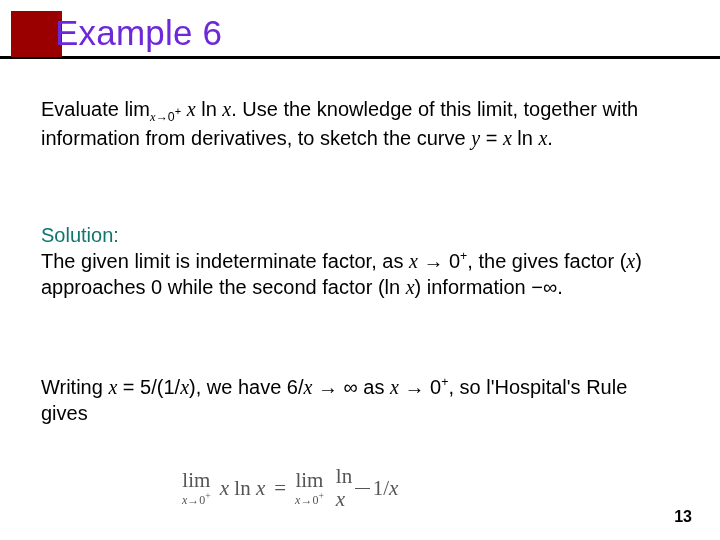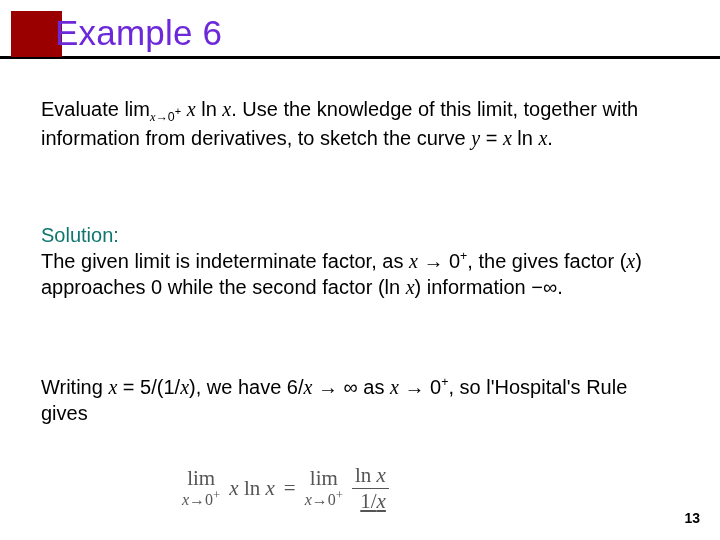--- a/index.html
+++ b/index.html
@@ -58,51 +58,51 @@
     position: absolute;
     top: 444px;
     left: 182px;
     width: 316px;
     height: 56px;
     margin-top: 16px;
   }
   .page-num {
     position: absolute;
     bottom: 14px;
-    right: 20px;
-    font-size: 14px;
+    right: 28px;
+    font-size: 16px;
     font-weight: bold;
   }
   
   .eq {
     font-family: 'Times New Roman', serif;
     font-size: 21px;
     color: #555;
     display: flex;
     align-items: center;
     gap: 9px;
     height: 100%;
   }
   .lim {
     display: inline-flex;
     flex-direction: column;
     align-items: center;
     line-height: 1;
   }
   .lim .l1 { font-size: 21px; }
-  .lim .l2 { font-size: 16px; }
+  .lim .l2 { font-size: 12px; }
   .frac {
     display: inline-flex;
-    flex-direction: column;
-    align-items: flex-end;
+    flex-direction: row;
+    align-items: center;
     line-height: 1.05;
   }
   .frac .top { padding: 0 3px 1px; }
   .frac .bar { width: 100%; height: 1px; background: #555; }
-  .frac .bot { padding: 1px 3px 0; text-decoration: underline; }
+  .frac .bot { padding: 1px 3px 0; }
 </style>
 </head>
 <body>
 
 <div class="header-line"></div>
 <div class="red-block"></div>
 <div class="title">Example 6</div>
 
 <div class="body-text p1">
   <span>Evaluate lim</span><span class="sub">x</span><span class="subp">→</span><span class="subp">0</span><span class="sup" style="font-size:0.55em;vertical-align:0.1em">+</span><span> </span><span class="ital">x</span><span> ln </span><span class="ital">x</span><span>. Use the knowledge of this limit, together with information from derivatives, to sketch the curve </span><span class="ital">y</span><span> = </span><span class="ital">x</span><span> ln </span><span class="ital">x</span><span>.</span>

